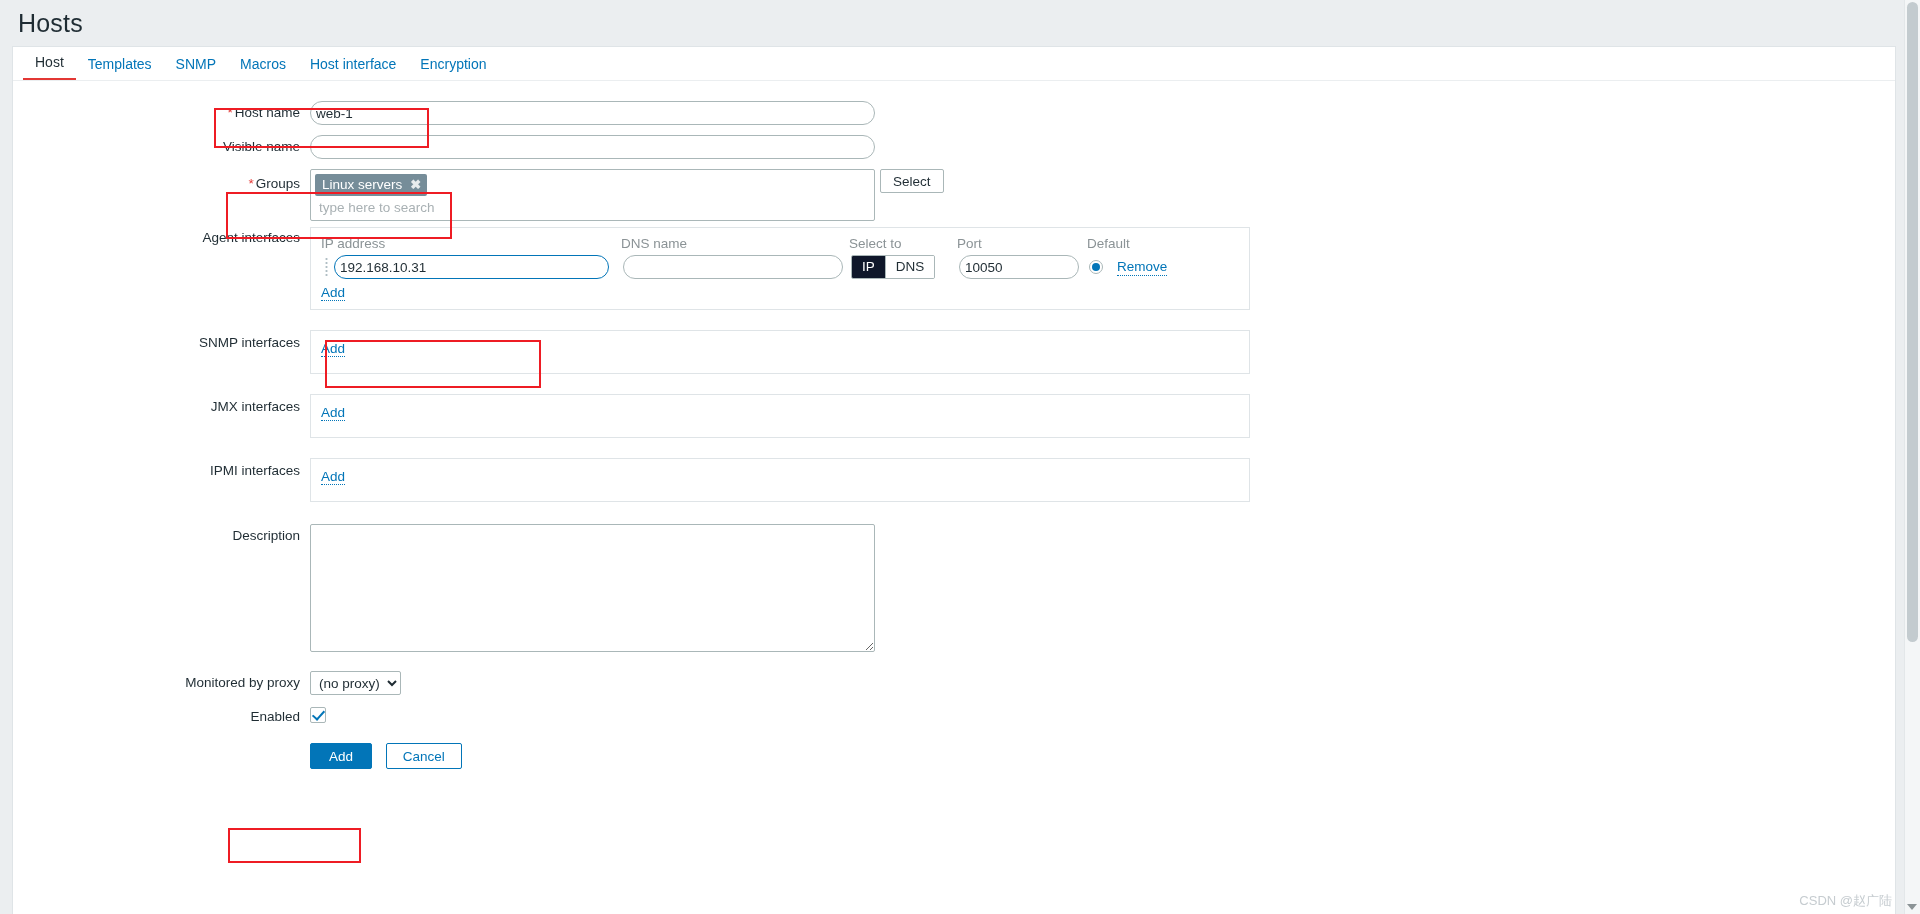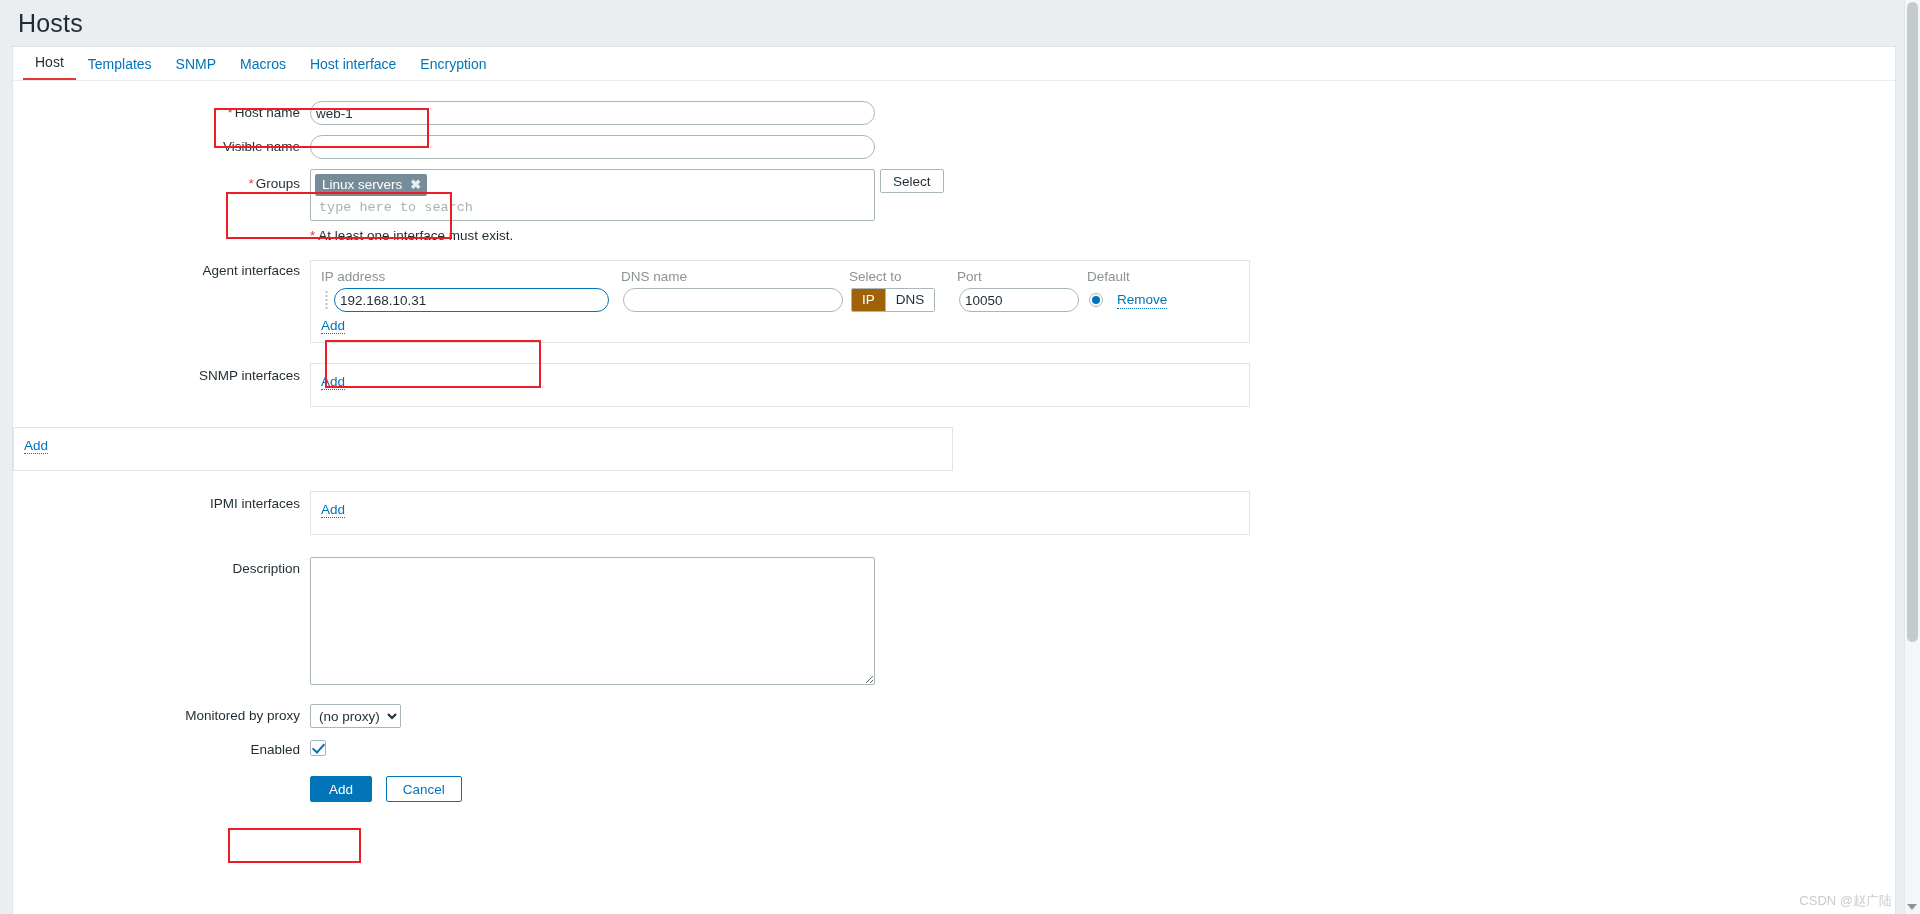--- a/index.html
+++ b/index.html
@@ -124,21 +124,21 @@
     font-size: 13px;
     margin-left: 8px;
     font-weight: bold;
     cursor: pointer;
   }
   .ms-search {
     display: block;
     border: none;
     outline: none;
     width: 98%;
-    font-family: Liberation Mono, monospace;
+    font-family: Liberation Sans, sans-serif;
     font-size: 13.5px;
     color: #8b9396;
     padding: 4px 2px 2px 4px;
     background: transparent;
   }
   .ms-search::placeholder { color: #a9b1b4; }
 
   .btn {
     font-family: "Liberation Sans", sans-serif;
     font-size: 13.5px;
@@ -227,21 +227,21 @@
   }
   .toggle div {
     font-size: 13.5px;
     padding: 0 10px;
     line-height: 22px;
     cursor: pointer;
     color: #1f2c33;
     background: #fff;
   }
   .toggle div.on {
-    background: #a16207;
+    background: #0f172a;
     color: #ffffff;
   }
   .toggle div + div { border-left: 1px solid #aab7b8; }
 
   .radio {
     width: 14px; height: 14px;
     border-radius: 50%;
     border: 1px solid #aab7b8;
     background: #fff;
     display: inline-block;
@@ -409,26 +409,20 @@
             <span class="chip">
               <span>Linux servers</span>
               <span class="x">✖</span>
             </span>
             <input class="ms-search" placeholder="type here to search" style="">
           </div>
           <button class="btn btn-grey">Select</button>
         </div>
       </div>
 
-      <div class="row" style="margin-bottom:16px;">
-        <div class="label"></div>
-        <div class="field hint-required">
-          <span class="req">*</span><span>At least one interface must exist.</span>
-        </div>
-      </div>
 
       <div class="row" style="margin-bottom:20px;">
         <div class="label" style="line-height:22px;">Agent interfaces</div>
         <div class="field">
           <div class="iface-box">
             <div class="iface-head">
               <div class="c-ip">IP address</div>
               <div class="c-dns">DNS name</div>
               <div class="c-conn">Select to</div>
               <div class="c-port">Port</div>
@@ -470,20 +464,21 @@
       <div class="row" style="margin-bottom:20px;">
         <div class="label" style="line-height:26px;">SNMP interfaces</div>
         <div class="field">
           <div class="iface-box small">
             <a class="link">Add</a>
           </div>
         </div>
       </div>
 
       <div class="row" style="margin-bottom:20px;">
+        <div class="label" style="line-height:26px;">JMX interfaces</div>
         <div class="field">
           <div class="iface-box small">
             <a class="link">Add</a>
           </div>
         </div>
       </div>
 
       <div class="row" style="margin-bottom:22px;">
         <div class="label" style="line-height:26px;">IPMI interfaces</div>
         <div class="field">

